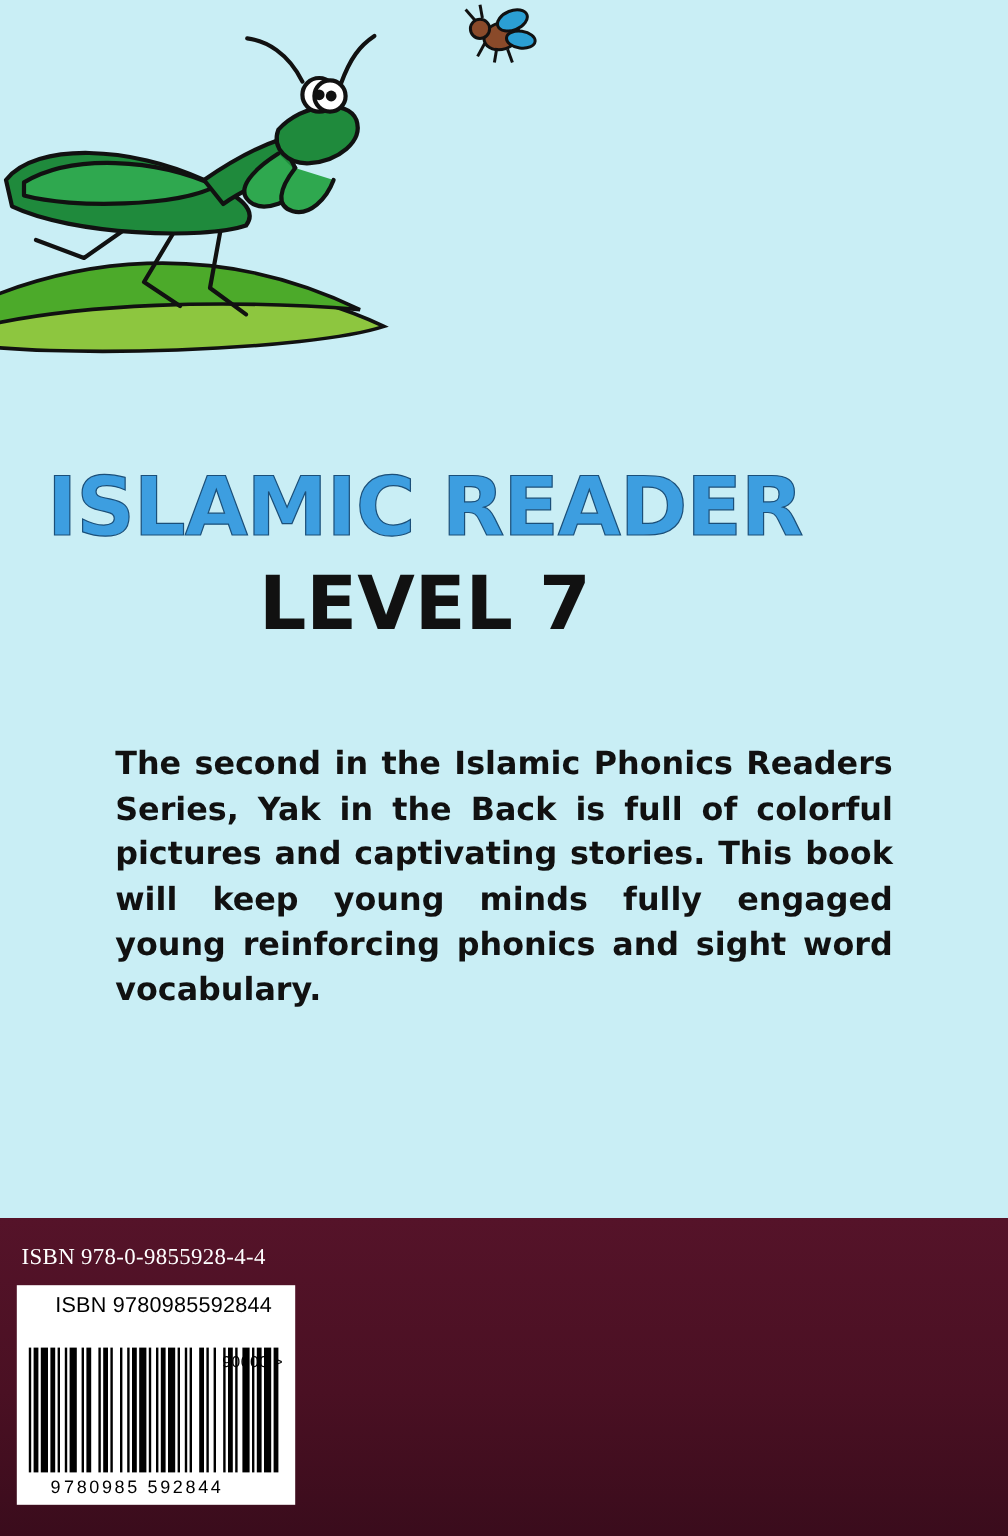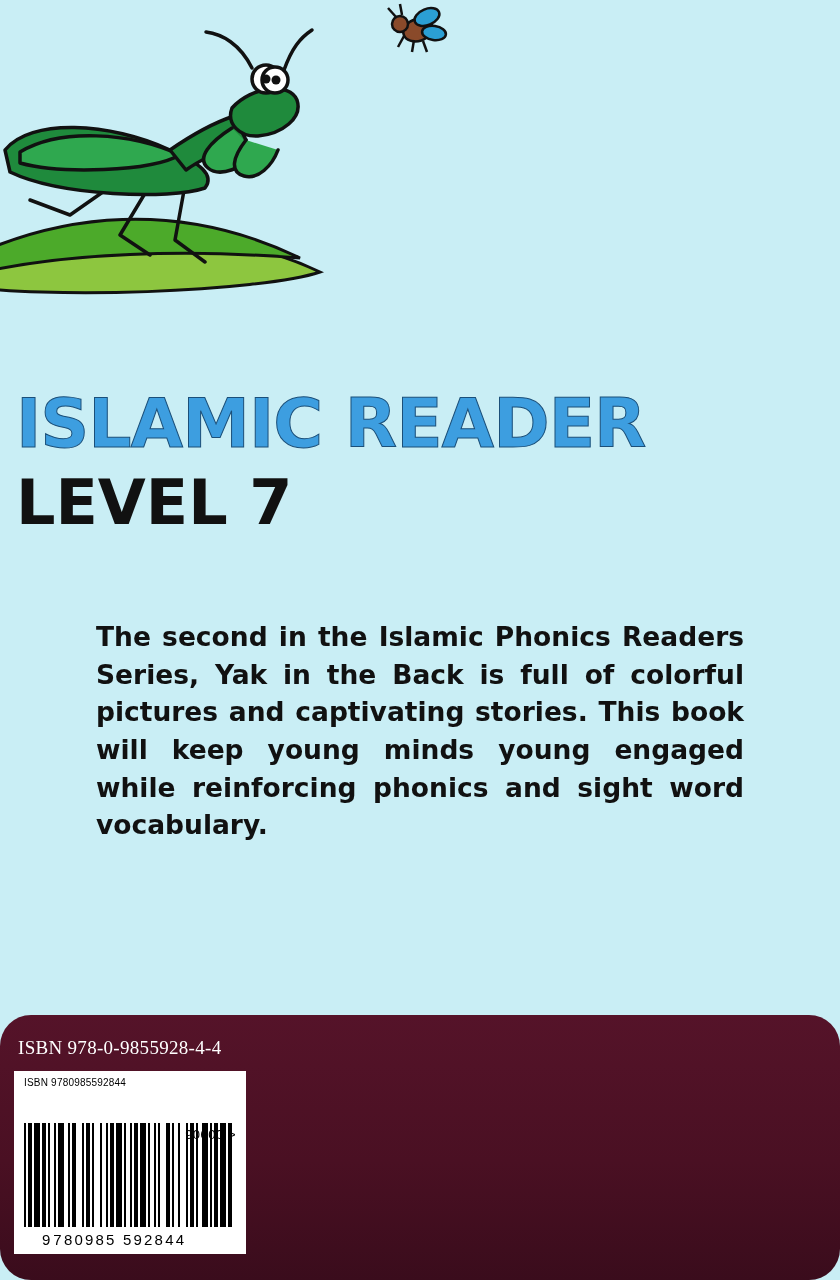--- a/index.html
+++ b/index.html
@@ -25,22 +25,23 @@
     position: absolute;
     top: 0;
     left: 0;
     width: 840px;
     height: 310px;
   }
   
   .title-block {
     position: absolute;
     top: 390px;
-    left: 16px;
+    left: 0;
     width: 708px;
+    text-align: center;
   }
   .main-title {
     font-family: "DejaVu Sans", sans-serif;
     font-size: 68px;
     font-weight: bold;
     color: #3d9ee0;
     letter-spacing: -1px;
     line-height: 1.0;
     margin: 0;
     -webkit-text-stroke: 1px #1b4f79;
@@ -71,21 +72,20 @@
   }
   
   .bottom-band {
     position: absolute;
     left: 0;
     bottom: 0;
     width: 840px;
     height: 265px;
     background: #4e1229;
     background: linear-gradient(180deg, #551329 0%, #4a1023 55%, #3a0c1c 100%);
-    border-radius: 31px;
   }
   .isbn-text {
     position: absolute;
     left: 18px;
     top: 22px;
     color: #ffffff;
     font-family: "Liberation Serif", serif;
     font-size: 19px;
     letter-spacing: 0.3px;
   }
@@ -95,23 +95,23 @@
     left: 14px;
     top: 56px;
     width: 232px;
     height: 183px;
     background: #ffffff;
     padding: 4px 6px 2px 6px;
     box-sizing: border-box;
   }
   .barcode-top-label {
     font-family: "Liberation Sans", sans-serif;
-    font-size: 10px;
+    font-size: 18px;
     color: #000;
-    margin: 2px 0 0 4px;
+    margin: 2px 0 0 26px;
     letter-spacing: 0.2px;
   }
   .barcode-right-label {
     position: absolute;
     right: 10px;
     top: 56px;
     font-family: "Liberation Sans", sans-serif;
     font-size: 13px;
     color: #000;
     letter-spacing: 0.5px;
@@ -195,21 +195,21 @@
       <path d="M402 15 L 400 4" fill="none"></path>
     </g>
   </svg>
 
   <div class="title-block">
     <div class="main-title">ISLAMIC READER</div>
     <div class="sub-title">LEVEL 7</div>
   </div>
 
   <div class="blurb">
-    <span>The second in the Islamic Phonics Readers Series, </span><span class="book-name">Yak in the Back</span><span> is full of colorful pictures and captivating stories. This book will keep young minds young engaged while reinforcing phonics and sight word vocabulary.</span>
+    <span>The second in the Islamic Phonics Readers Series, </span><span class="book-name">Yak in the Back</span><span> is full of colorful pictures and captivating stories. This book will keep young minds fully engaged young reinforcing phonics and sight word vocabulary.</span>
   </div>
 
   <div class="bottom-band">
     <div class="isbn-text">ISBN 978-0-9855928-4-4</div>
 
     <div class="barcode-box">
       <div class="barcode-top-label">ISBN 9780985592844</div>
       <div class="barcode-right-label">90000  &gt;</div>
       <div class="bars">
           <span style="left: 0px; width: 2px;"></span>

